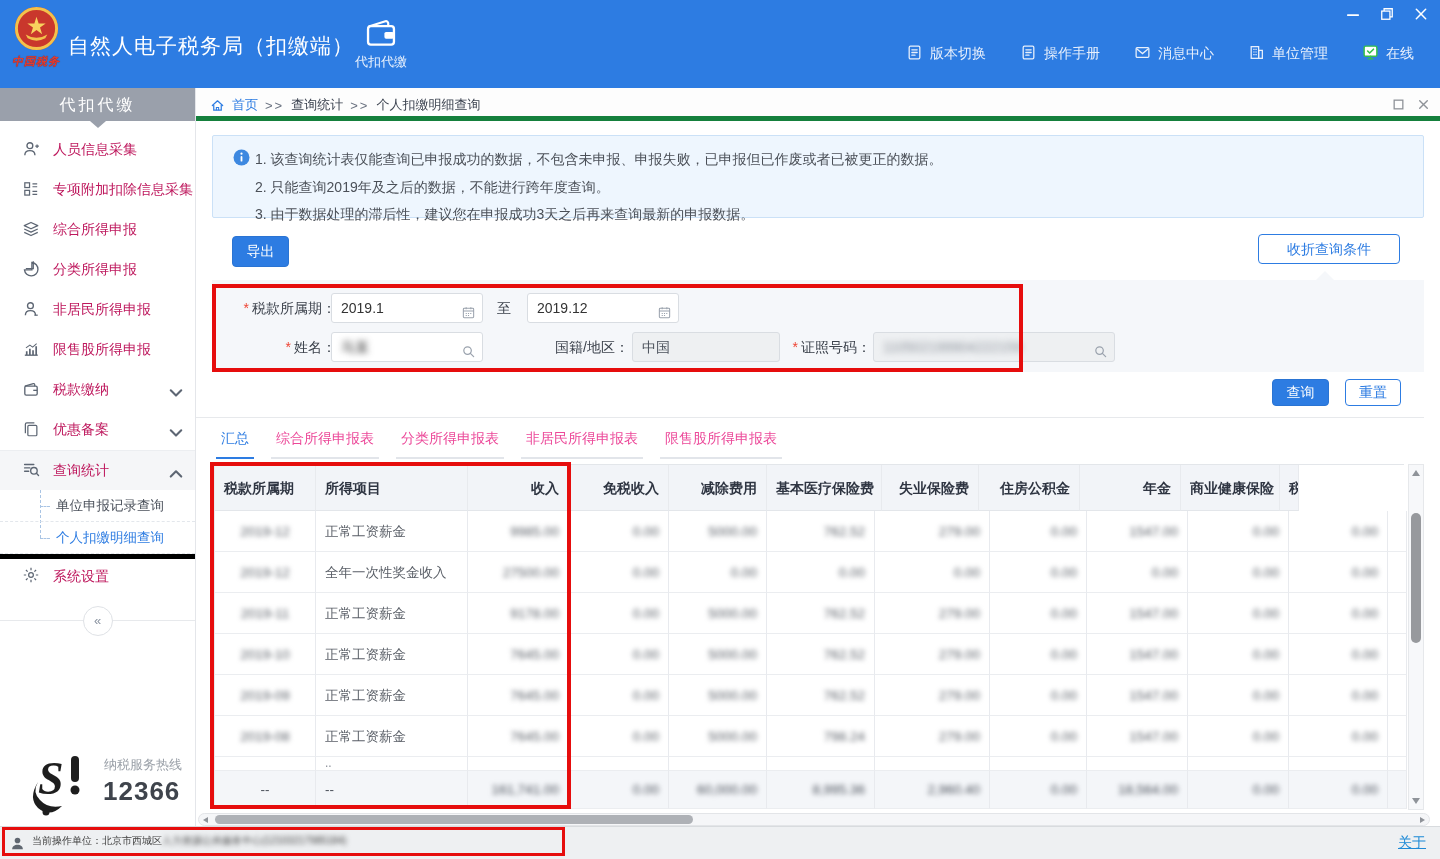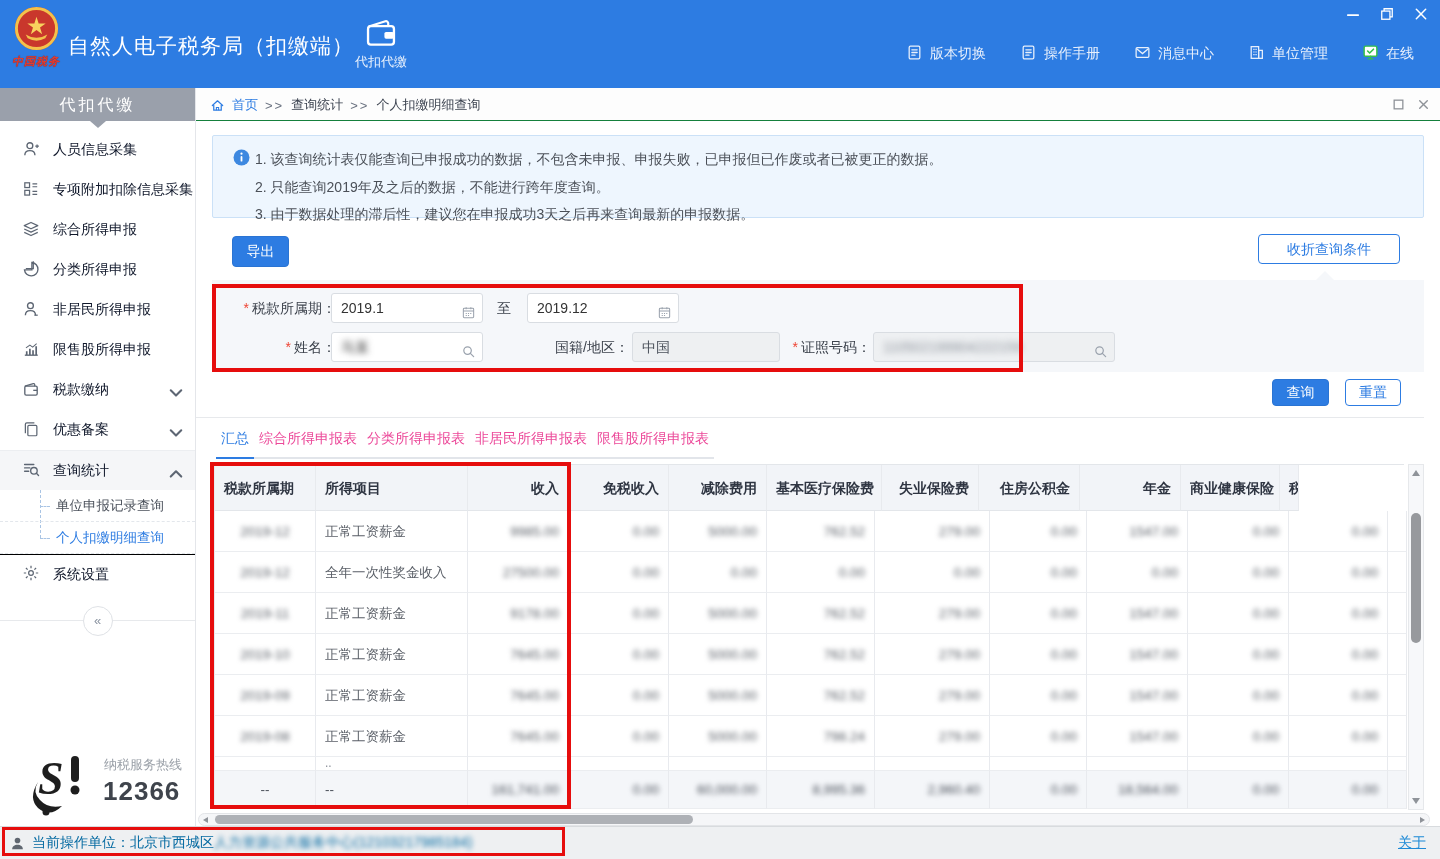--- a/index.html
+++ b/index.html
@@ -20,42 +20,42 @@
   .top-menu-item svg { width:17px; height:17px; }
   .win-controls { position:absolute; right:12px; top:7px; display:flex; gap:20px; color:#fff; }
   .win-controls span { width:14px; height:14px; display:inline-block; cursor:pointer; }
   .win-controls svg { width:14px; height:14px; }
 
   
   .sidebar { position:absolute; left:0; top:88px; width:196px; height:738px; background:#fff; border-right:1px solid #e4e6ea; }
   .side-header { position:relative; height:33px; background:#9aa0ab; color:#fff; font-size:16px; letter-spacing:3px; text-align:center; line-height:33px; }
   .side-header:after { content:""; position:absolute; left:50%; bottom:-7px; margin-left:-8px; border:8px solid transparent; border-top:7px solid #9aa0ab; border-bottom:0; }
   .side-menu { position:absolute; top:42px; left:0; width:100%; }
-  .side-item { height:40px; display:flex; align-items:center; padding-left:22px; gap:13px; font-size:14px; color:#0f172a; cursor:pointer; position:relative; }
+  .side-item { height:40px; display:flex; align-items:center; padding-left:22px; gap:13px; font-size:14px; color:#be185d; cursor:pointer; position:relative; }
   .side-item svg { width:18px; height:18px; color:#5d6673; flex:none; }
   .side-item .chev { position:absolute; right:16px; width:12px; height:12px; color:#9aa2ad; }
   .side-item.expanded { background:#f5f6f8; border-top:1px solid #eceef1; }
   .side-item.expanded .chev { color:#2d7ce2; }
   .side-sub { position:relative; }
   .sub-item { height:32px; line-height:32px; padding-left:56px; font-size:13.5px; color:#4a505a; cursor:pointer; border-bottom:1px dashed #e3e7ec; position:relative; }
   .sub-item.active { color:#2d7ce2; }
   .tree-line { position:absolute; left:40px; top:0; height:48px; border-left:1px dashed #a9c4e4; }
   .sub-item .tree-dash { position:absolute; left:40px; top:16px; width:10px; border-top:1px dashed #a9c4e4; }
-  .settings-row { border-top:1px solid #000000; }
+  .settings-row { border-top:5px solid #000000; }
   .collapse-wrap { position:absolute; left:0; top:518px; width:100%; height:30px; }
   .collapse-wrap .line { position:absolute; left:0; right:0; top:14px; border-top:1px solid #e7e9ec; }
   .collapse-btn { position:absolute; left:50%; top:0; margin-left:-15px; width:30px; height:30px; border:1px solid #dfe2e6; background:#fff; border-radius:50%; color:#8a93a0; font-size:13px; text-align:center; line-height:28px; cursor:pointer; }
   .hotline { position:absolute; left:0; top:660px; width:100%; }
   .hotline-logo { position:absolute; left:24px; top:4px; width:72px; height:66px; }
   .hotline-label { position:absolute; left:104px; top:8px; font-size:13px; color:#9aa0a8; }
   .hotline-number { position:absolute; left:103px; top:28px; font-size:26px; font-weight:bold; color:#3f444c; letter-spacing:1px; }
 
   
   .content { position:absolute; left:196px; top:88px; width:1244px; height:738px; background:#fff; }
-  .crumb-bar { position:absolute; left:0; top:0; width:100%; height:33px; background:#fdfdfd; border-bottom:1px solid #15803d; }
+  .crumb-bar { position:absolute; left:0; top:0; width:100%; height:33px; background:#fdfdfd; border-bottom:5px solid #15803d; }
   .crumbs { position:absolute; left:14px; top:8px; display:flex; align-items:center; gap:7px; font-size:13px; color:#3c4350; }
   .crumbs .home-ic { width:15px; height:15px; color:#2d7ce2; display:inline-block; }
   .crumbs .home-link { color:#2d7ce2; cursor:pointer; }
   .crumbs .sep { color:#6a7280; letter-spacing:2px; }
   .panel-controls { position:absolute; right:10px; top:9px; display:flex; gap:12px; color:#8f9399; }
   .panel-controls span { width:13px; height:13px; cursor:pointer; }
   .panel-controls svg { width:13px; height:13px; }
 
   .notice { position:absolute; left:16px; top:47px; width:1212px; height:83px; background:#eef6fe; border:1px solid #cbe1f7; border-radius:2px; padding:10px 14px 0 14px; }
   .notice-icon { position:absolute; left:20px; top:13px; width:17px; height:17px; }
@@ -71,21 +71,21 @@
   .form-notch { position:absolute; left:1104px; top:-9px; width:0; height:0; border:9px solid transparent; border-bottom:9px solid #f5f7fa; border-top:0; }
   .f-label { position:absolute; font-size:14px; color:#3c424c; line-height:30px; white-space:nowrap; }
   .f-label .req { color:#e43; margin-right:3px; }
   .f-input { position:absolute; height:30px; background:#fff; border:1px solid #d9dde2; border-radius:3px; font-size:14px; color:#333; line-height:28px; padding:0 26px 0 9px; cursor:text; }
   .f-input.disabled { background:#eef0f2; color:#4a505a; cursor:default; }
   .f-input .f-ic { position:absolute; right:6px; top:7px; width:15px; height:15px; color:#9aa2ad; }
   .query-btn { position:absolute; left:1076px; top:291px; width:57px; height:27px; line-height:25px; }
   .reset-btn { position:absolute; left:1149px; top:291px; width:56px; height:27px; line-height:25px; }
   .section-divider { position:absolute; left:0; top:329px; width:1228px; border-top:1px solid #e7e9ec; }
 
-  .tabs { position:absolute; left:20px; top:342px; display:flex; }
+  .tabs { position:absolute; left:20px; top:342px; display:flex; gap:17px; }
   .tab { font-size:14px; color:#ec4899; padding:0 5px 9px 5px; border-bottom:2px solid #e2e5ea; cursor:pointer; }
   .tab.active { color:#2d7ce2; border-bottom-color:#2d7ce2; }
 
   
   .table { position:absolute; left:18px; top:376px; width:1190px; border-top:1px solid #e3e6ea; border-left:1px solid #e8eaee; }
   .tr { display:flex; }
   .th, .td { flex:none; border-right:1px solid #e8eaee; border-bottom:1px solid #ebedf0; padding:0 9px; overflow:hidden; white-space:nowrap; font-size:14px; }
   .thead .th { height:46px; line-height:46px; background:#f2f4f8; color:#2f3542; font-weight:bold; border-bottom:1px solid #e3e6ea; }
   .tbody .td { height:41px; line-height:41px; color:#5b6068; font-size:13.5px; }
   .tr.ellipsis .td { height:14px; line-height:12px; color:#8a8f98; font-size:12px; border-bottom:1px solid #ebedf0; }
@@ -101,21 +101,21 @@
   .vscroll .vthumb { position:absolute; left:2px; top:48px; width:10px; height:130px; background:#97999d; border-radius:6px; cursor:grab; }
   .hscroll { position:absolute; left:2px; top:725px; width:1232px; height:13px; background:#f5f6f8; border:1px solid #e3e5e8; border-radius:7px; }
   .hscroll .arr-l, .hscroll .arr-r { position:absolute; top:2.5px; width:0; height:0; border:3.5px solid transparent; }
   .hscroll .arr-l { left:4px; border-right:5px solid #8f9399; border-left:0; }
   .hscroll .arr-r { right:4px; border-left:5px solid #8f9399; border-right:0; }
   .hscroll .hthumb { position:absolute; left:16px; top:1px; width:478px; height:9px; background:#aeb1b6; border-radius:5px; cursor:grab; }
 
   
   .statusbar { position:absolute; left:0; top:826px; width:1440px; height:33px; background:#eef0f2; border-top:1px solid #d8dbde; }
   .statusbar .user-ic { position:absolute; left:10px; top:9px; width:15px; height:15px; color:#5f6670; }
-  .status-text { position:absolute; left:32px; top:7px; font-size:14px; color:#0369a1; }
+  .status-text { position:absolute; left:32px; top:7px; font-size:10px; color:#404040; }
   .about-link { position:absolute; right:14px; top:7px; font-size:14px; color:#1f8ad6; text-decoration:underline; cursor:pointer; }
 
   
   .anno { position:absolute; border:4px solid #e60d0d; pointer-events:none; z-index:60; }
   .anno-form { left:212px; top:284px; width:811px; height:88px; }
   .anno-table { left:210px; top:462px; width:361px; height:347px; }
   .anno-status { left:2px; top:827px; width:563px; height:29px; border-width:3px; }
 </style>
 </head>
 <body>

